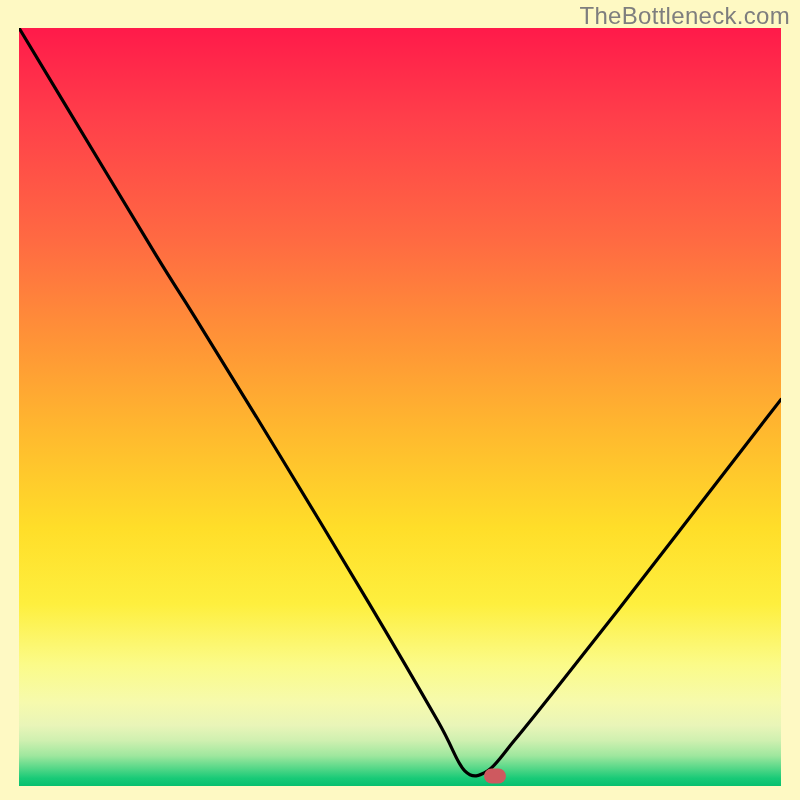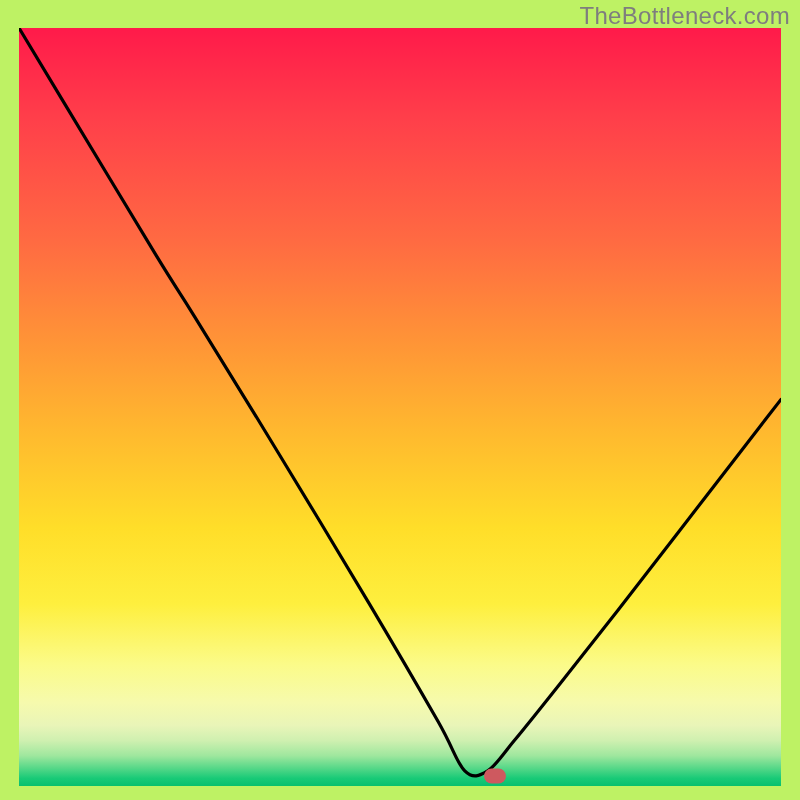--- a/index.html
+++ b/index.html
@@ -9,21 +9,21 @@
     height: 800px;
     background: #000;
     overflow: hidden;
   }
   .frame {
     position: absolute;
     top: 0;
     left: 0;
     width: 800px;
     height: 800px;
-    background: #bef264;
+    background: #fef9c3;
   }
   .watermark {
     position: absolute;
     top: 2px;
     right: 10px;
     font-family: Arial, Helvetica, sans-serif;
     font-size: 24px;
     font-weight: 500;
     color: #7e7e7e;
     letter-spacing: 0.3px;

